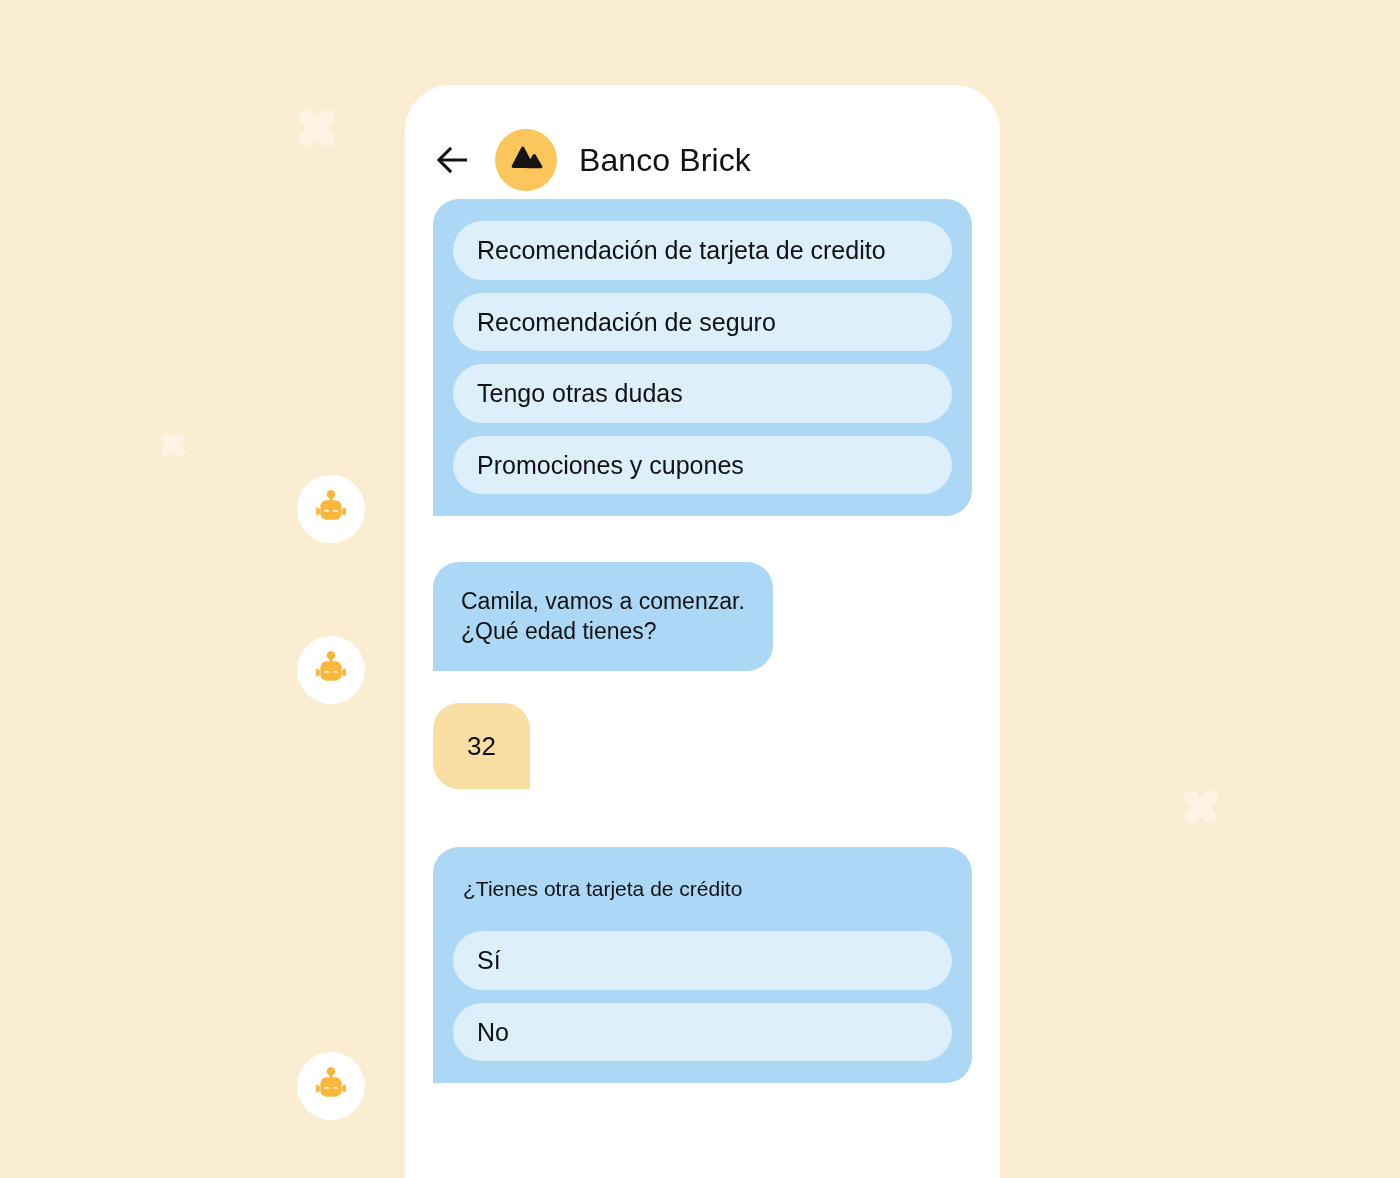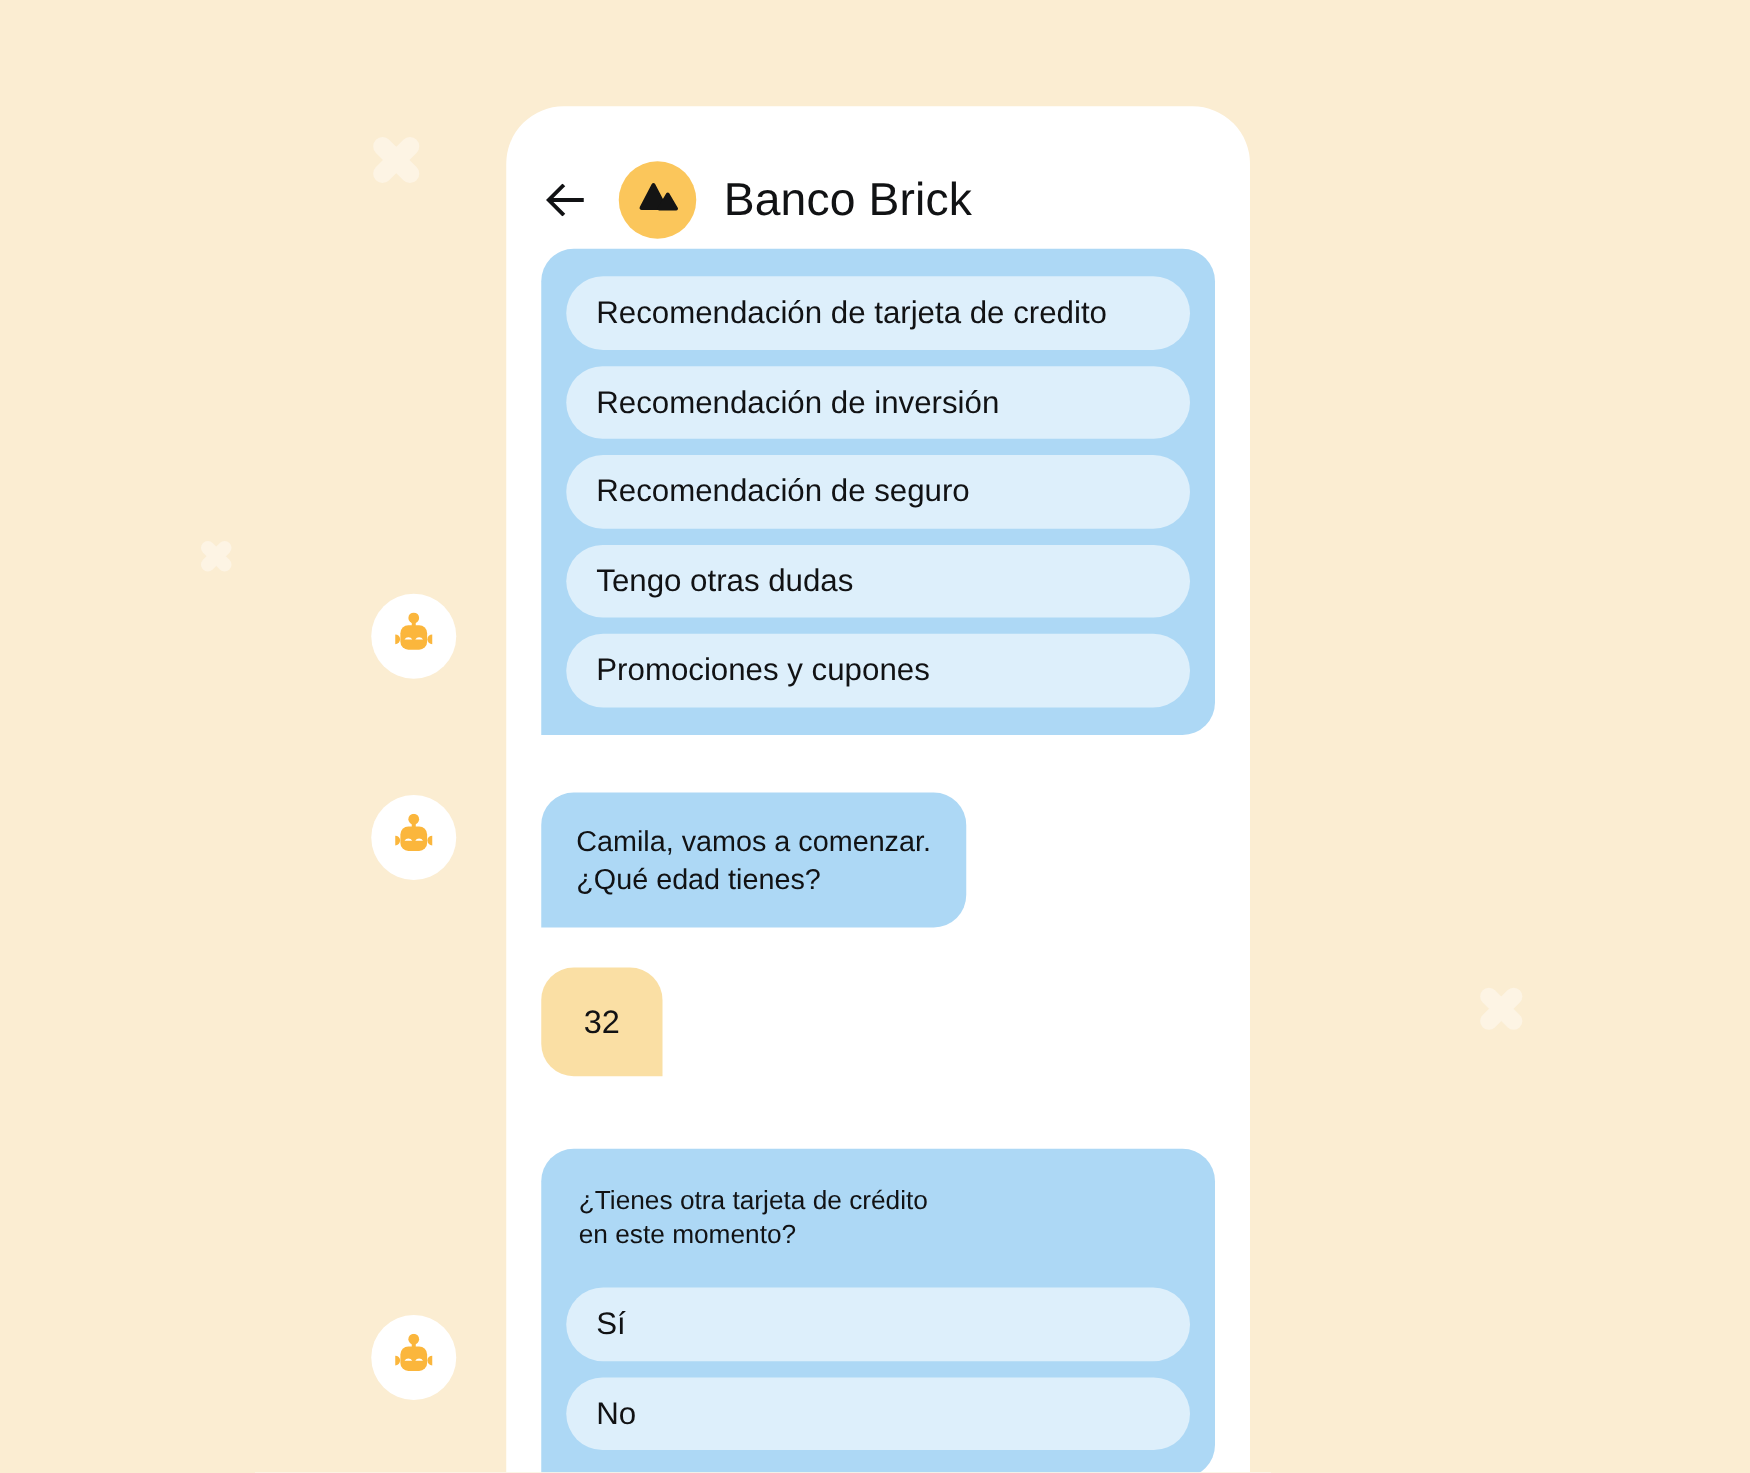--- a/index.html
+++ b/index.html
@@ -51,21 +51,21 @@
     cursor:pointer;
   }
   .brand-logo {
     width:62px; height:62px;
     flex:0 0 auto;
     border-radius:50%;
     background:#FBC65B;
     display:flex; align-items:center; justify-content:center;
   }
   #brand-title {
-    font-size:37px;
+    font-size:32px;
     font-weight:400;
     color:#111214;
     letter-spacing:.1px;
     white-space:nowrap;
   }
 
   
   #chat-body {
     position:relative;
     padding:0 0 0 0;
@@ -204,21 +204,20 @@
         </svg>
       </div>
       <div id="brand-title">Banco Brick</div>
     </div>
 
     <div id="chat-body">
 
       <div class="row left">
         <div class="optgroup">
           <div class="option">Recomendación de tarjeta de credito</div>
-          <div class="option">Recomendación de inversión</div>
           <div class="option">Recomendación de seguro</div>
           <div class="option">Tengo otras dudas</div>
           <div class="option">Promociones y cupones</div>
         </div>
       </div>
 
       <div class="gap-m"></div>
 
       <div class="row left">
         <div class="bubble bot">
@@ -232,21 +231,20 @@
       <div class="row right">
         <div class="bubble user">32</div>
       </div>
 
       <div class="gap-l"></div>
 
       <div class="row left">
         <div class="optgroup with-q">
           <div class="q">
             <div>¿Tienes otra tarjeta de crédito</div>
-            <div>en este momento?</div>
           </div>
           <div class="option">Sí</div>
           <div class="option">No</div>
         </div>
       </div>
 
     </div>
   </div>
 </div>
 

